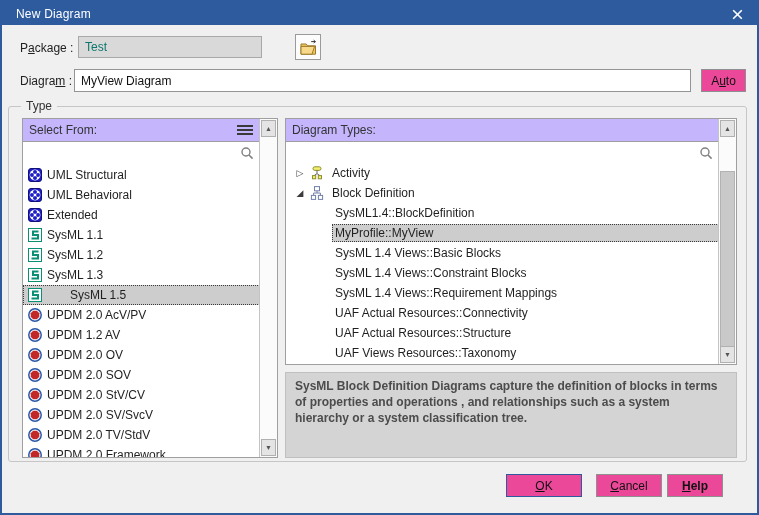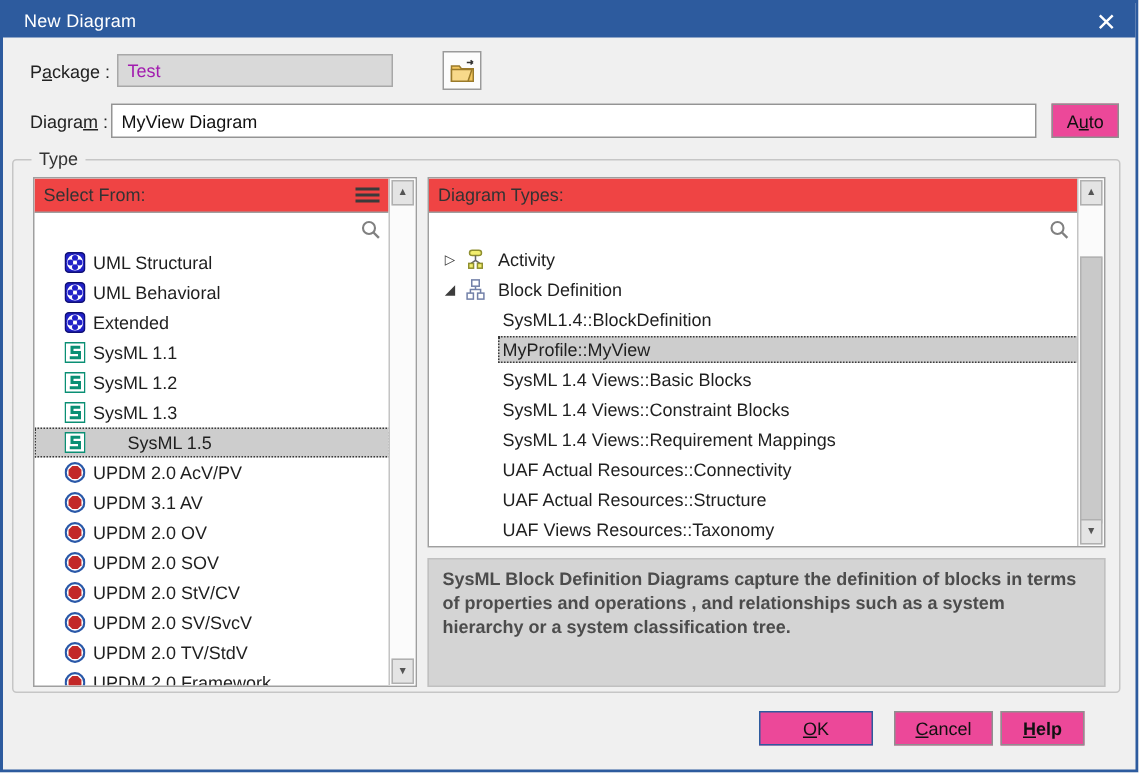--- a/index.html
+++ b/index.html
@@ -15,53 +15,53 @@
   .title-text{font-size:12px;letter-spacing:.2px;}
   .close-btn{position:absolute;right:10px;top:3px;width:20px;height:18px;display:flex;
     align-items:center;justify-content:center;cursor:default;}
   
   .flabel{position:absolute;left:20px;color:#222;}
   .accel{text-decoration:underline;}
   .field{position:absolute;border:1px solid #949494;background:#fff;
     font-family:"Liberation Sans",sans-serif;font-size:12px;padding:0 6px;color:#111;
     box-sizing:border-box;outline:none;}
   #package-field{left:78px;top:36px;width:184px;height:22px;background:#d9d9d9;
-    color:#a21caf;border-color:#a8a8a8;}
+    color:#0f766e;border-color:#a8a8a8;}
   #diagram-field{left:74px;top:69px;width:617px;height:23px;}
   #folder-btn{position:absolute;left:295px;top:34px;width:26px;height:26px;background:#fcfcfc;
     border:1px solid #9a9a9a;display:flex;align-items:center;justify-content:center;box-sizing:border-box;}
   .btn{background:#ec4899;border:1px solid #8f8f8f;font-family:"Liberation Sans",sans-serif;
     font-size:12px;color:#111;display:flex;align-items:center;justify-content:center;
     box-sizing:border-box;cursor:default;}
   #auto-btn{position:absolute;left:701px;top:69px;width:45px;height:23px;}
   
   .groupbox{position:absolute;left:8px;top:106px;width:739px;height:356px;
     border:1px solid #c6c6c6;border-radius:3px;box-sizing:border-box;}
   .groupbox-label{position:absolute;left:12px;top:-8px;background:#f0f0f0;padding:0 5px;color:#333;}
   
   .panel{position:absolute;background:#fff;border:1px solid #9f9f9f;box-sizing:border-box;overflow:hidden;}
   #select-panel{left:22px;top:118px;width:256px;height:340px;}
   #types-panel{left:285px;top:118px;width:452px;height:247px;}
-  .panel-header{position:absolute;left:0;top:0;right:17px;height:22px;background:#ef4444;
+  .panel-header{position:absolute;left:0;top:0;right:17px;height:22px;background:#c4b5fd;
     border-bottom:1px solid #9f9f9f;display:flex;align-items:center;justify-content:space-between;
     padding:0 6px;color:#333;}
   .search-row{position:absolute;top:23px;left:0;right:17px;height:22px;display:flex;
     justify-content:flex-end;align-items:center;padding-right:6px;}
   
   .vscroll{position:absolute;right:0;top:0;bottom:0;width:17px;background:#fbfbfb;
     border-left:1px solid #c4c4c4;}
   .sb-btn{position:absolute;left:1px;right:1px;height:15px;background:#e4e4e4;
     border:1px solid #b0b0b0;display:flex;align-items:center;justify-content:center;
     font-size:7px;color:#555;line-height:1;}
   .sb-up{top:1px;} .sb-down{bottom:1px;}
   .sb-thumb{position:absolute;left:1px;right:1px;top:52px;height:178px;background:#c9c9c9;
     border:1px solid #b2b2b2;box-sizing:border-box;}
   
   .list{position:absolute;top:46px;left:0;right:17px;bottom:0;overflow:hidden;}
-  .row{height:20px;display:flex;align-items:center;padding-left:20px;gap:5px;text-align:center;}
+  .row{height:20px;display:flex;align-items:center;padding-left:5px;gap:5px;text-align:center;}
   .row.selected{background:#cdcdcd;outline:1px dotted #3a3a3a;outline-offset:-1px;gap:28px;}
   .row .lbl{white-space:nowrap;}
   
   .tree{position:absolute;top:44px;left:0;right:17px;bottom:0;overflow:hidden;}
   .trow{height:20px;display:flex;align-items:center;}
   .trow .marker{width:14px;margin-left:7px;text-align:center;font-size:9px;color:#3c3c3c;}
   .trow .ic{margin:0 5px 0 3px;flex:0 0 auto;}
   .trow.child{padding-left:46px;}
   .tlabel{padding:2px 3px;white-space:nowrap;}
   .trow.child .tlabel{flex:1;}
@@ -207,21 +207,21 @@
             <circle cx="7" cy="7" r="6.2" fill="#fff" stroke="#2a58a8" stroke-width="1.5"></circle>
             <polygon points="5.2,2.7 8.8,2.7 11.3,5.2 11.3,8.8 8.8,11.3 5.2,11.3 2.7,8.8 2.7,5.2" fill="#c22828"></polygon>
           </svg>
         <span class="lbl">UPDM 2.0 AcV/PV</span>
       </div>
       <div class="row">
         <svg class="ic" width="14" height="14" viewBox="0 0 14 14">
             <circle cx="7" cy="7" r="6.2" fill="#fff" stroke="#2a58a8" stroke-width="1.5"></circle>
             <polygon points="5.2,2.7 8.8,2.7 11.3,5.2 11.3,8.8 8.8,11.3 5.2,11.3 2.7,8.8 2.7,5.2" fill="#c22828"></polygon>
           </svg>
-        <span class="lbl">UPDM 3.1 AV</span>
+        <span class="lbl">UPDM 1.2 AV</span>
       </div>
       <div class="row">
         <svg class="ic" width="14" height="14" viewBox="0 0 14 14">
             <circle cx="7" cy="7" r="6.2" fill="#fff" stroke="#2a58a8" stroke-width="1.5"></circle>
             <polygon points="5.2,2.7 8.8,2.7 11.3,5.2 11.3,8.8 8.8,11.3 5.2,11.3 2.7,8.8 2.7,5.2" fill="#c22828"></polygon>
           </svg>
         <span class="lbl">UPDM 2.0 OV</span>
       </div>
       <div class="row">
         <svg class="ic" width="14" height="14" viewBox="0 0 14 14">

